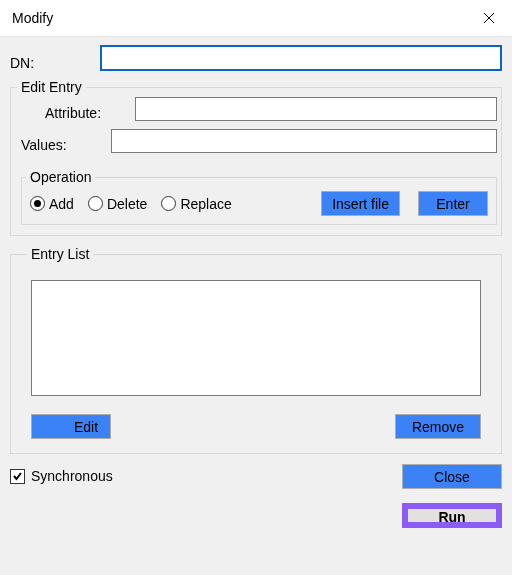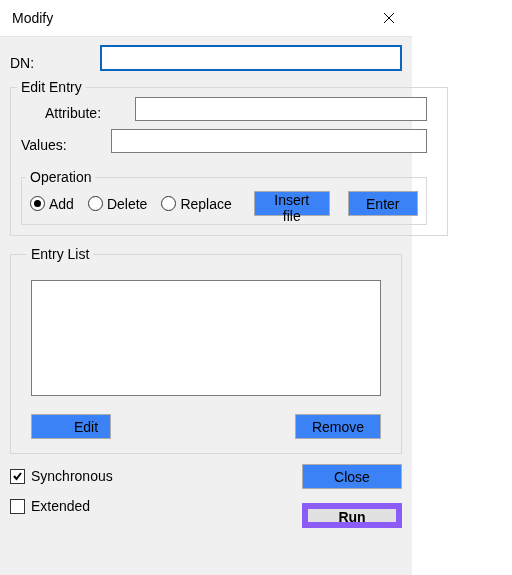--- a/index.html
+++ b/index.html
@@ -6,21 +6,21 @@
   html, body {
     margin: 0; padding: 0;
     width: 512px; height: 575px;
     font-family: "Segoe UI", Tahoma, sans-serif;
     font-size: 13px;
     background: #fff;
     color: #000;
     overflow: hidden;
   }
   .window {
-    width: 412px; height: 575px;
+    width: 512px; height: 575px;
     display: flex; flex-direction: column;
   }
   .titlebar {
     height: 36px;
     display: flex; align-items: center;
     padding: 0 0 0 12px;
     justify-content: space-between;
   }
   .titlebar .title {
     font-size: 14px;
@@ -59,21 +59,21 @@
     height: 24px;
     border: 1px solid #7a7a7a;
     background: #fff;
     padding: 2px 6px;
     font-size: 14px;
     outline: none;
   }
   fieldset {
     border: 1px solid #d8d8d8;
     margin: 0 0 10px 0;
-    padding: 8px 20px 10px 10px;
+    padding: 8px 4px 10px 10px;
   }
   fieldset.edit-entry {
     padding-top: 0;
   }
   fieldset legend {
     font-size: 14px;
     padding: 0 4px;
     margin-left: -4px;
   }
   fieldset.operation {
@@ -248,26 +248,20 @@
     <div class="bottom">
       <div class="checks">
         <div class="chk-wrap">
           <span class="chkbox checked">
             <svg width="11" height="11" viewBox="0 0 11 11">
                 <path d="M2 5 L4.5 8 L9 2"></path>
               </svg>
           </span>
           <span>Synchronous</span>
         </div>
-        <div class="chk-wrap">
-          <span class="chkbox">
-            
-          </span>
-          <span>Extended</span>
-        </div>
       </div>
 
       <div class="spacer"></div>
 
       <div class="right-buttons">
         <button class="btn btn-close">Close</button>
         <button class="btn btn-run">Run</button>
       </div>
     </div>
 

